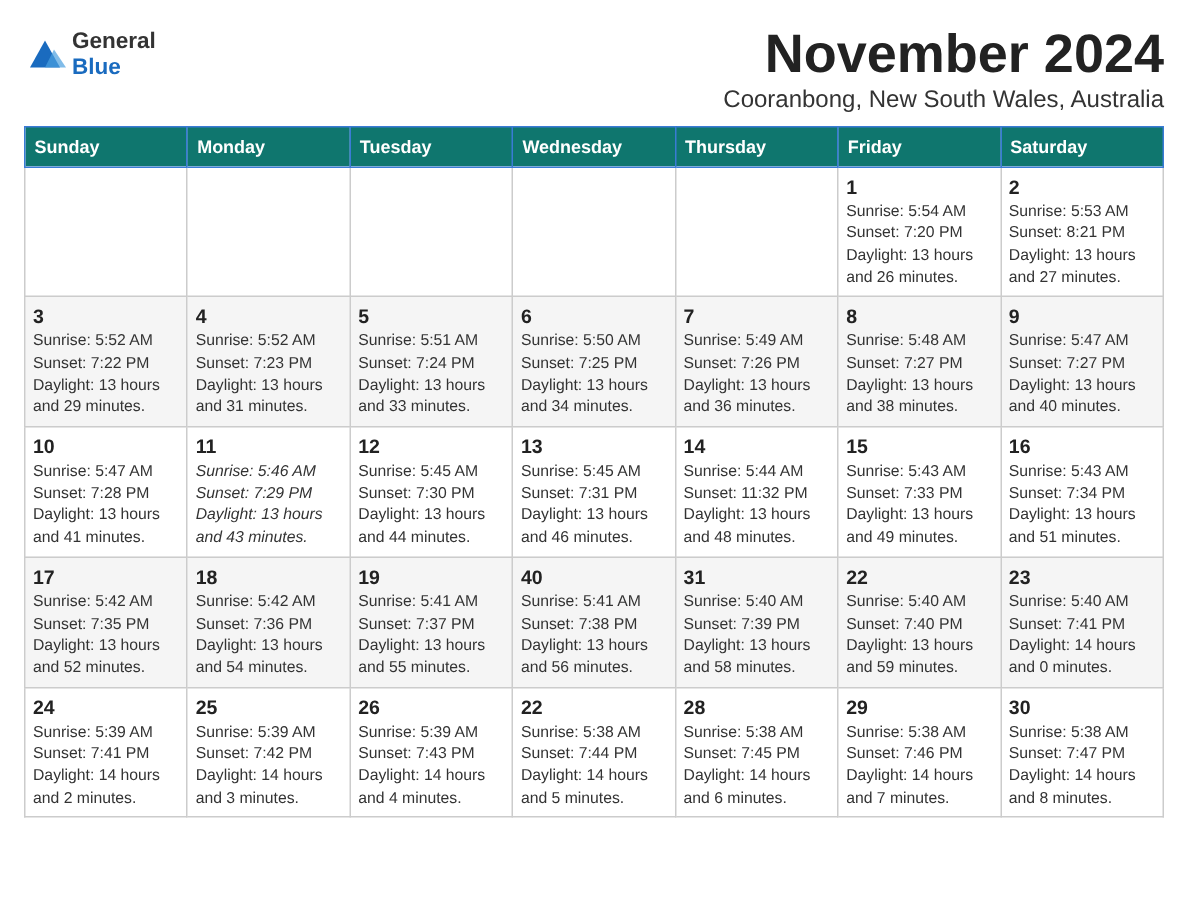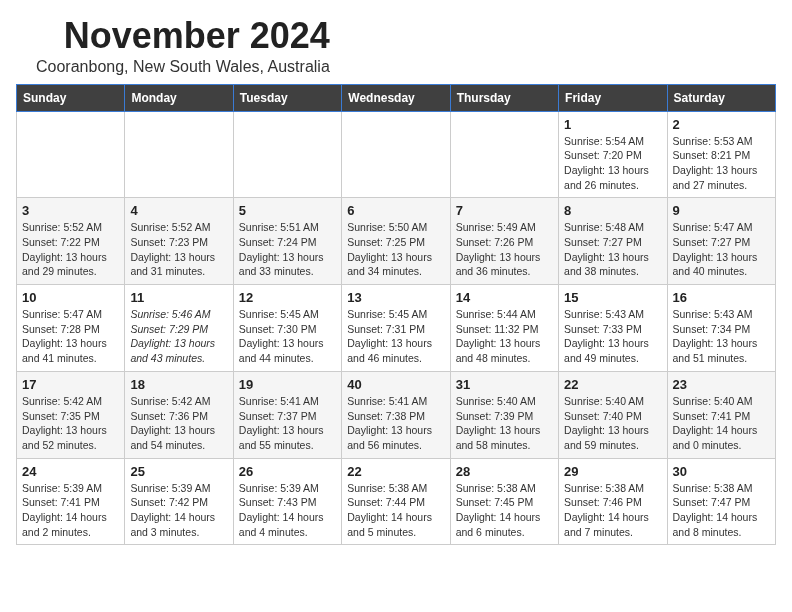--- a/index.html
+++ b/index.html
@@ -55,21 +55,21 @@
       font-size: 16px;
       color: #333;
       margin-top: 2px;
     }
     .calendar-table {
       width: 100%;
       border-collapse: collapse;
       font-size: 11px;
     }
     .calendar-table th {
-      background-color: #404040;
+      background-color: #0f766e;
       color: #fff;
       text-align: left;
       padding: 6px 6px;
       font-size: 12px;
       font-weight: bold;
       border: 1px solid #3a7bd5;
     }
     .calendar-table td {
       vertical-align: top;
       padding: 5px 5px;
@@ -97,20 +97,30 @@
       line-height: 1.4;
     }
     .empty-cell {
       background: #fff !important;
     }
   </style>
 </head>
 <body>
 
 <div class="header-section">
+  <div class="logo">
+    <svg class="logo-icon" viewBox="0 0 28 28">
+      <polygon points="14,4 24,22 4,22" fill="#1a6bbf"></polygon>
+      <polygon points="20,10 28,22 14,22" fill="#4aa0e0" opacity="0.7"></polygon>
+    </svg>
+    <div class="logo-text">
+      <span class="logo-general">General</span>
+      <span class="logo-blue">Blue</span>
+    </div>
+  </div>
   <div class="title-section">
     <div class="month-title">November 2024</div>
     <div class="location-subtitle">Cooranbong, New South Wales, Australia</div>
   </div>
 </div>
 
 <table class="calendar-table">
   <thead>
     <tr>
     <th>Sunday</th>

